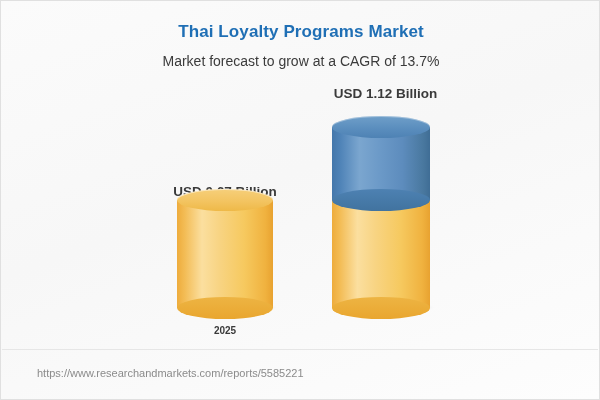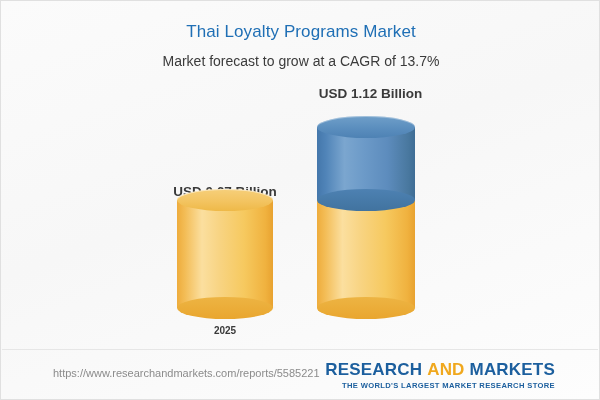--- a/index.html
+++ b/index.html
@@ -26,21 +26,21 @@
   
   .header {
     position: absolute;
     top: 20px;
     left: 0;
     width: 600px;
     text-align: center;
   }
   .chart-title {
     font-size: 17px;
-    font-weight: normal;
+    font-weight: bold;
     color: #1f6fb5;
     letter-spacing: 0.1px;
     line-height: 22px;
   }
   .chart-subtitle {
     margin-top: 9px;
     font-size: 14px;
     color: #3b3b3b;
     line-height: 18px;
   }
@@ -156,21 +156,21 @@
   .footer-rule {
     position: absolute;
     left: 1px;
     right: 1px;
     top: 348px;
     height: 1px;
     background: #e6e6e6;
   }
   .footer {
     position: absolute;
-    left: 16px;
+    left: 0;
     top: 349px;
     width: 560px;
     height: 50px;
   }
   .footer-url {
     position: absolute;
     left: 36px;
     top: 17px;
     font-size: 11px;
     color: #8b8b8b;
@@ -217,21 +217,21 @@
       <div class="cyl yellow" style="width:96px; height:108px; bottom:41px;">
         <div class="shadow"></div>
         <div class="body"></div>
         <div class="cap-bottom" style="bottom:-11px;"></div>
         <div class="cap-top" style="top:-11px;"></div>
       </div>
 
       <div class="cat-label" style="bottom:13px;">2025</div>
     </div>
 
-    <div class="bar-group" style="left:316px; width:107px; height:348px;">
+    <div class="bar-group" style="left:331px; width:107px; height:348px;">
       <div class="value-label" style="bottom:248px;">USD 1.12 Billion</div>
 
       <div class="cyl yellow" style="width:98px; height:108px; bottom:41px;">
         <div class="shadow"></div>
         <div class="body"></div>
         <div class="cap-bottom" style="bottom:-11px;"></div>
       </div>
 
       <div class="cyl blue" style="width:98px; height:73px; bottom:149px;">
         <div class="body"></div>
@@ -239,21 +239,15 @@
         <div class="cap-top" style="top:-11px;"></div>
       </div>
 
     </div>
 
   </div>
 
   <div class="footer-rule"></div>
   <div class="footer">
     <div class="footer-url">https://www.researchandmarkets.com/reports/5585221</div>
-    <div class="brand">
-      <div class="brand-main">
-        <span class="brand-blue">RESEARCH</span><span>&nbsp;</span><span class="brand-gold">AND</span><span>&nbsp;</span><span class="brand-blue">MARKETS</span>
-      </div>
-      <div class="brand-tag">THE WORLD'S LARGEST MARKET RESEARCH STORE</div>
-    </div>
   </div>
 
 </div>
 
 </body></html>

